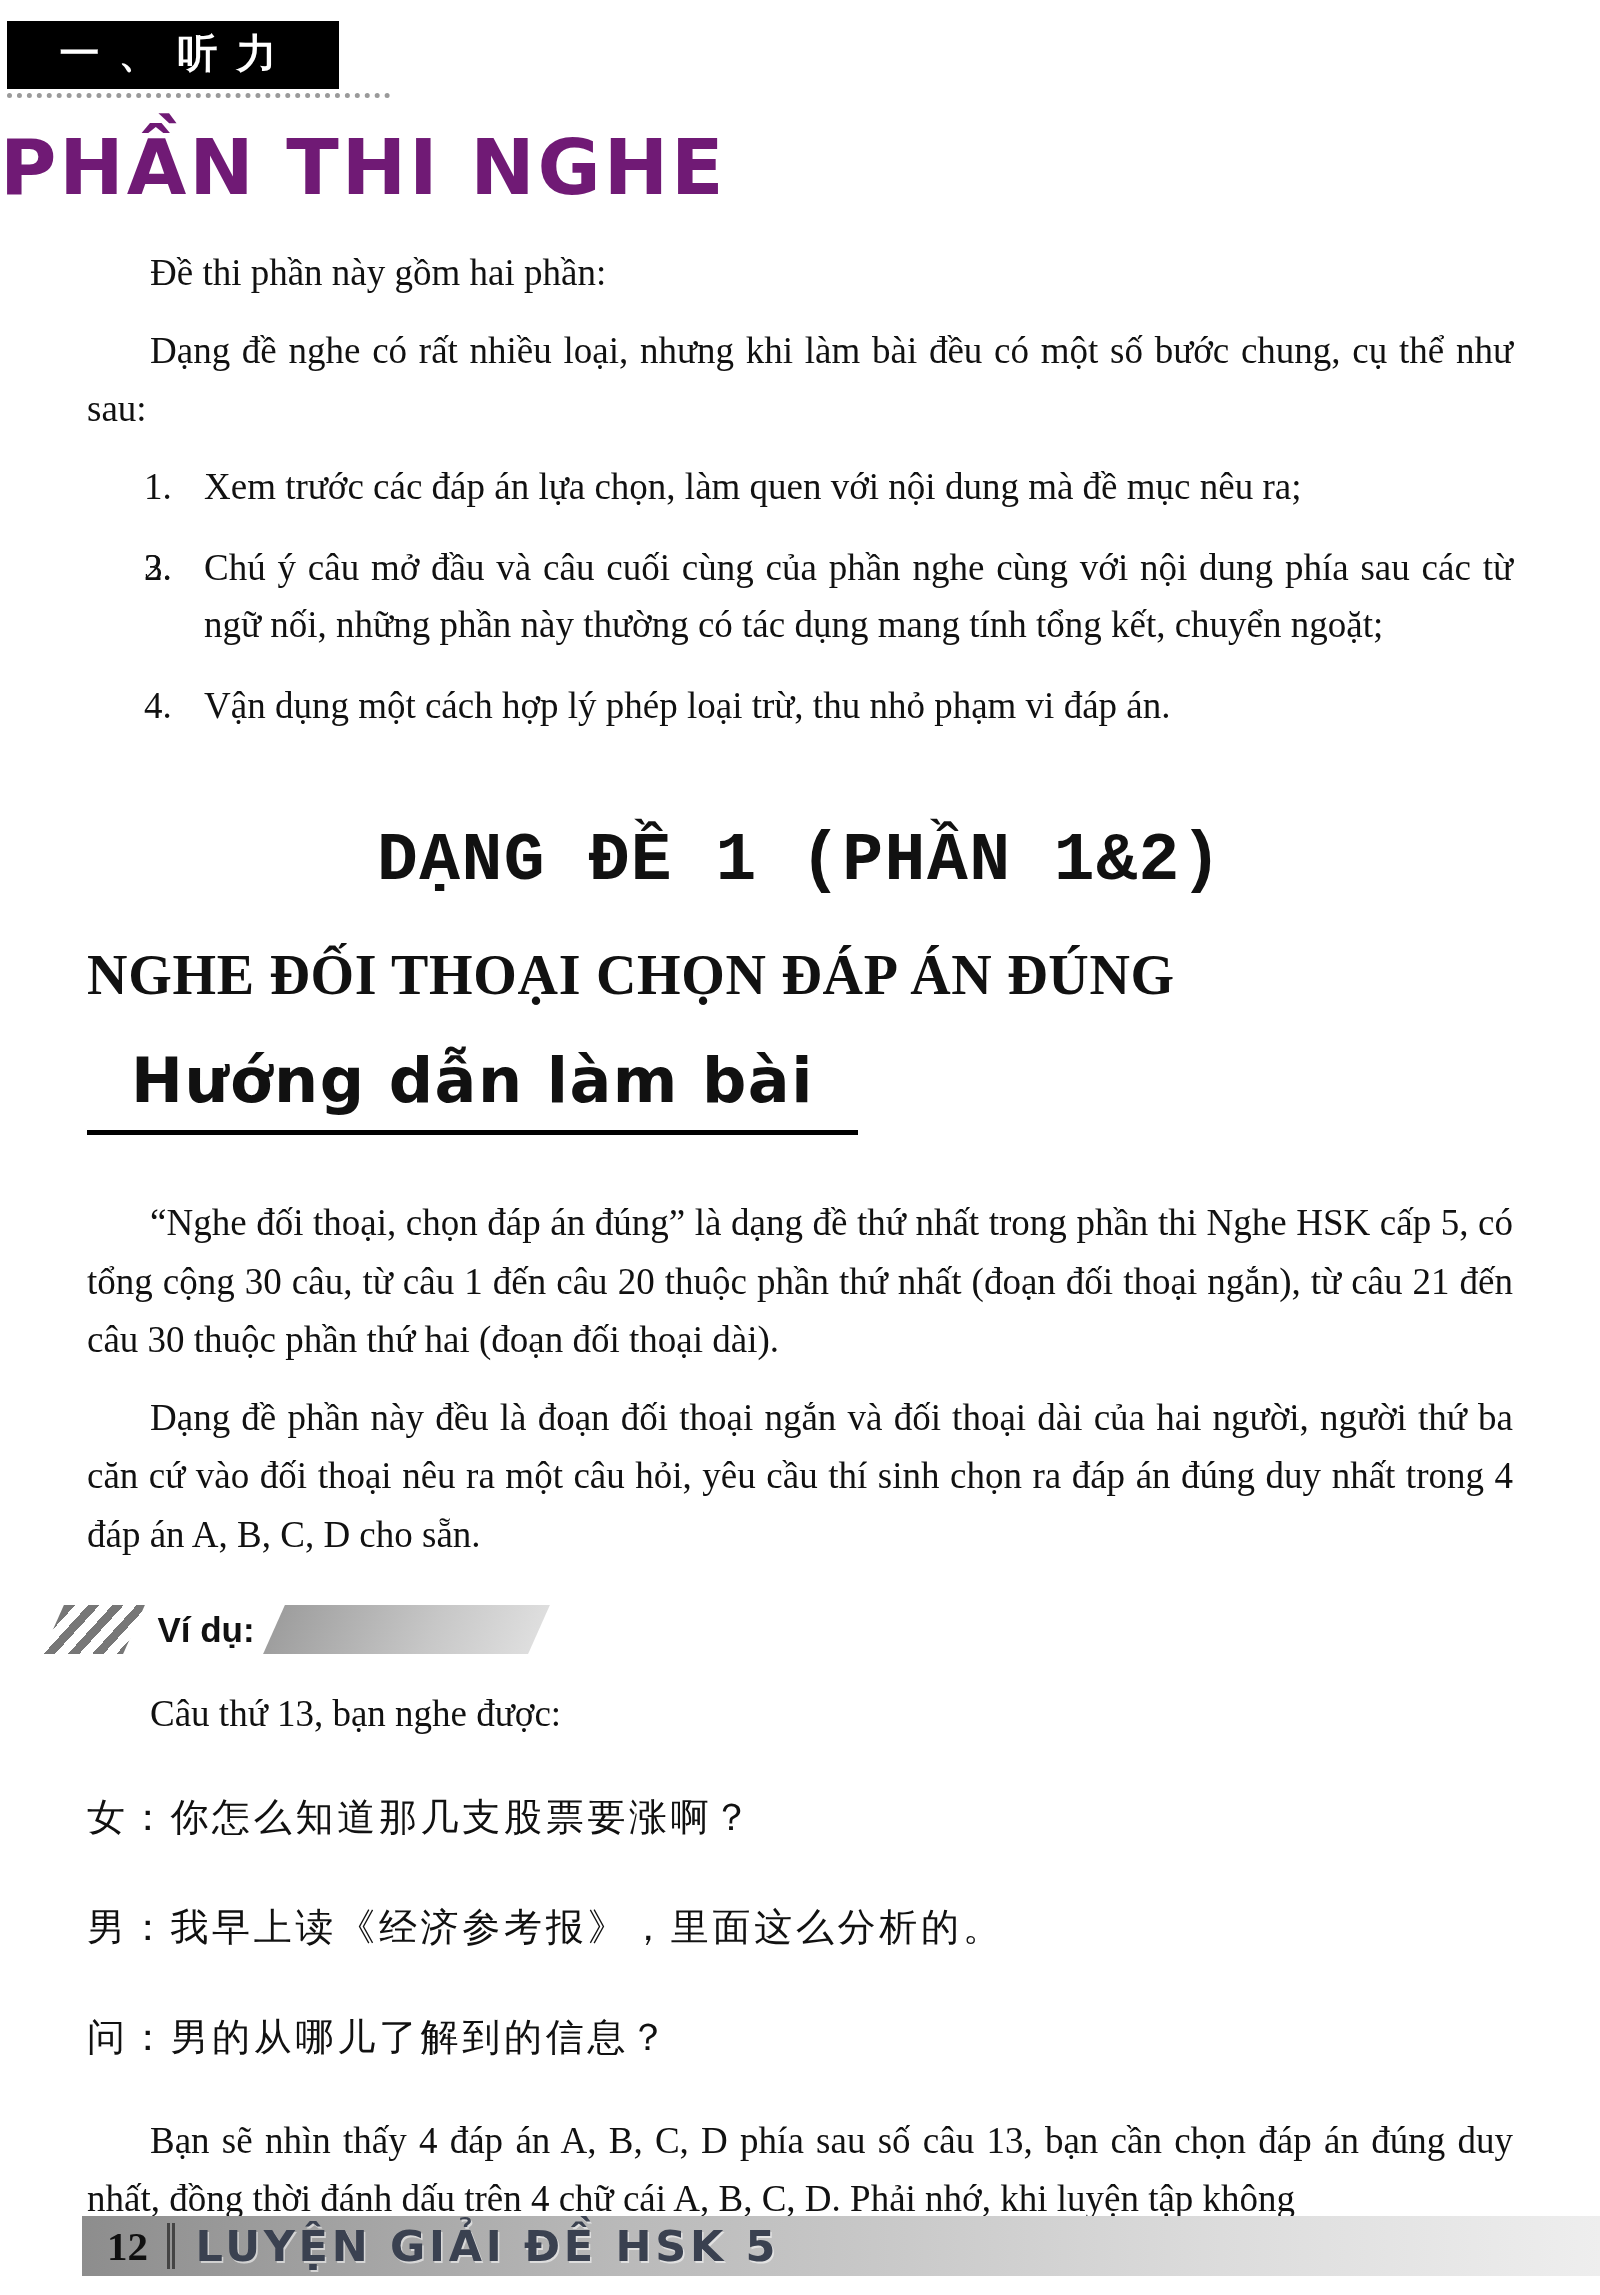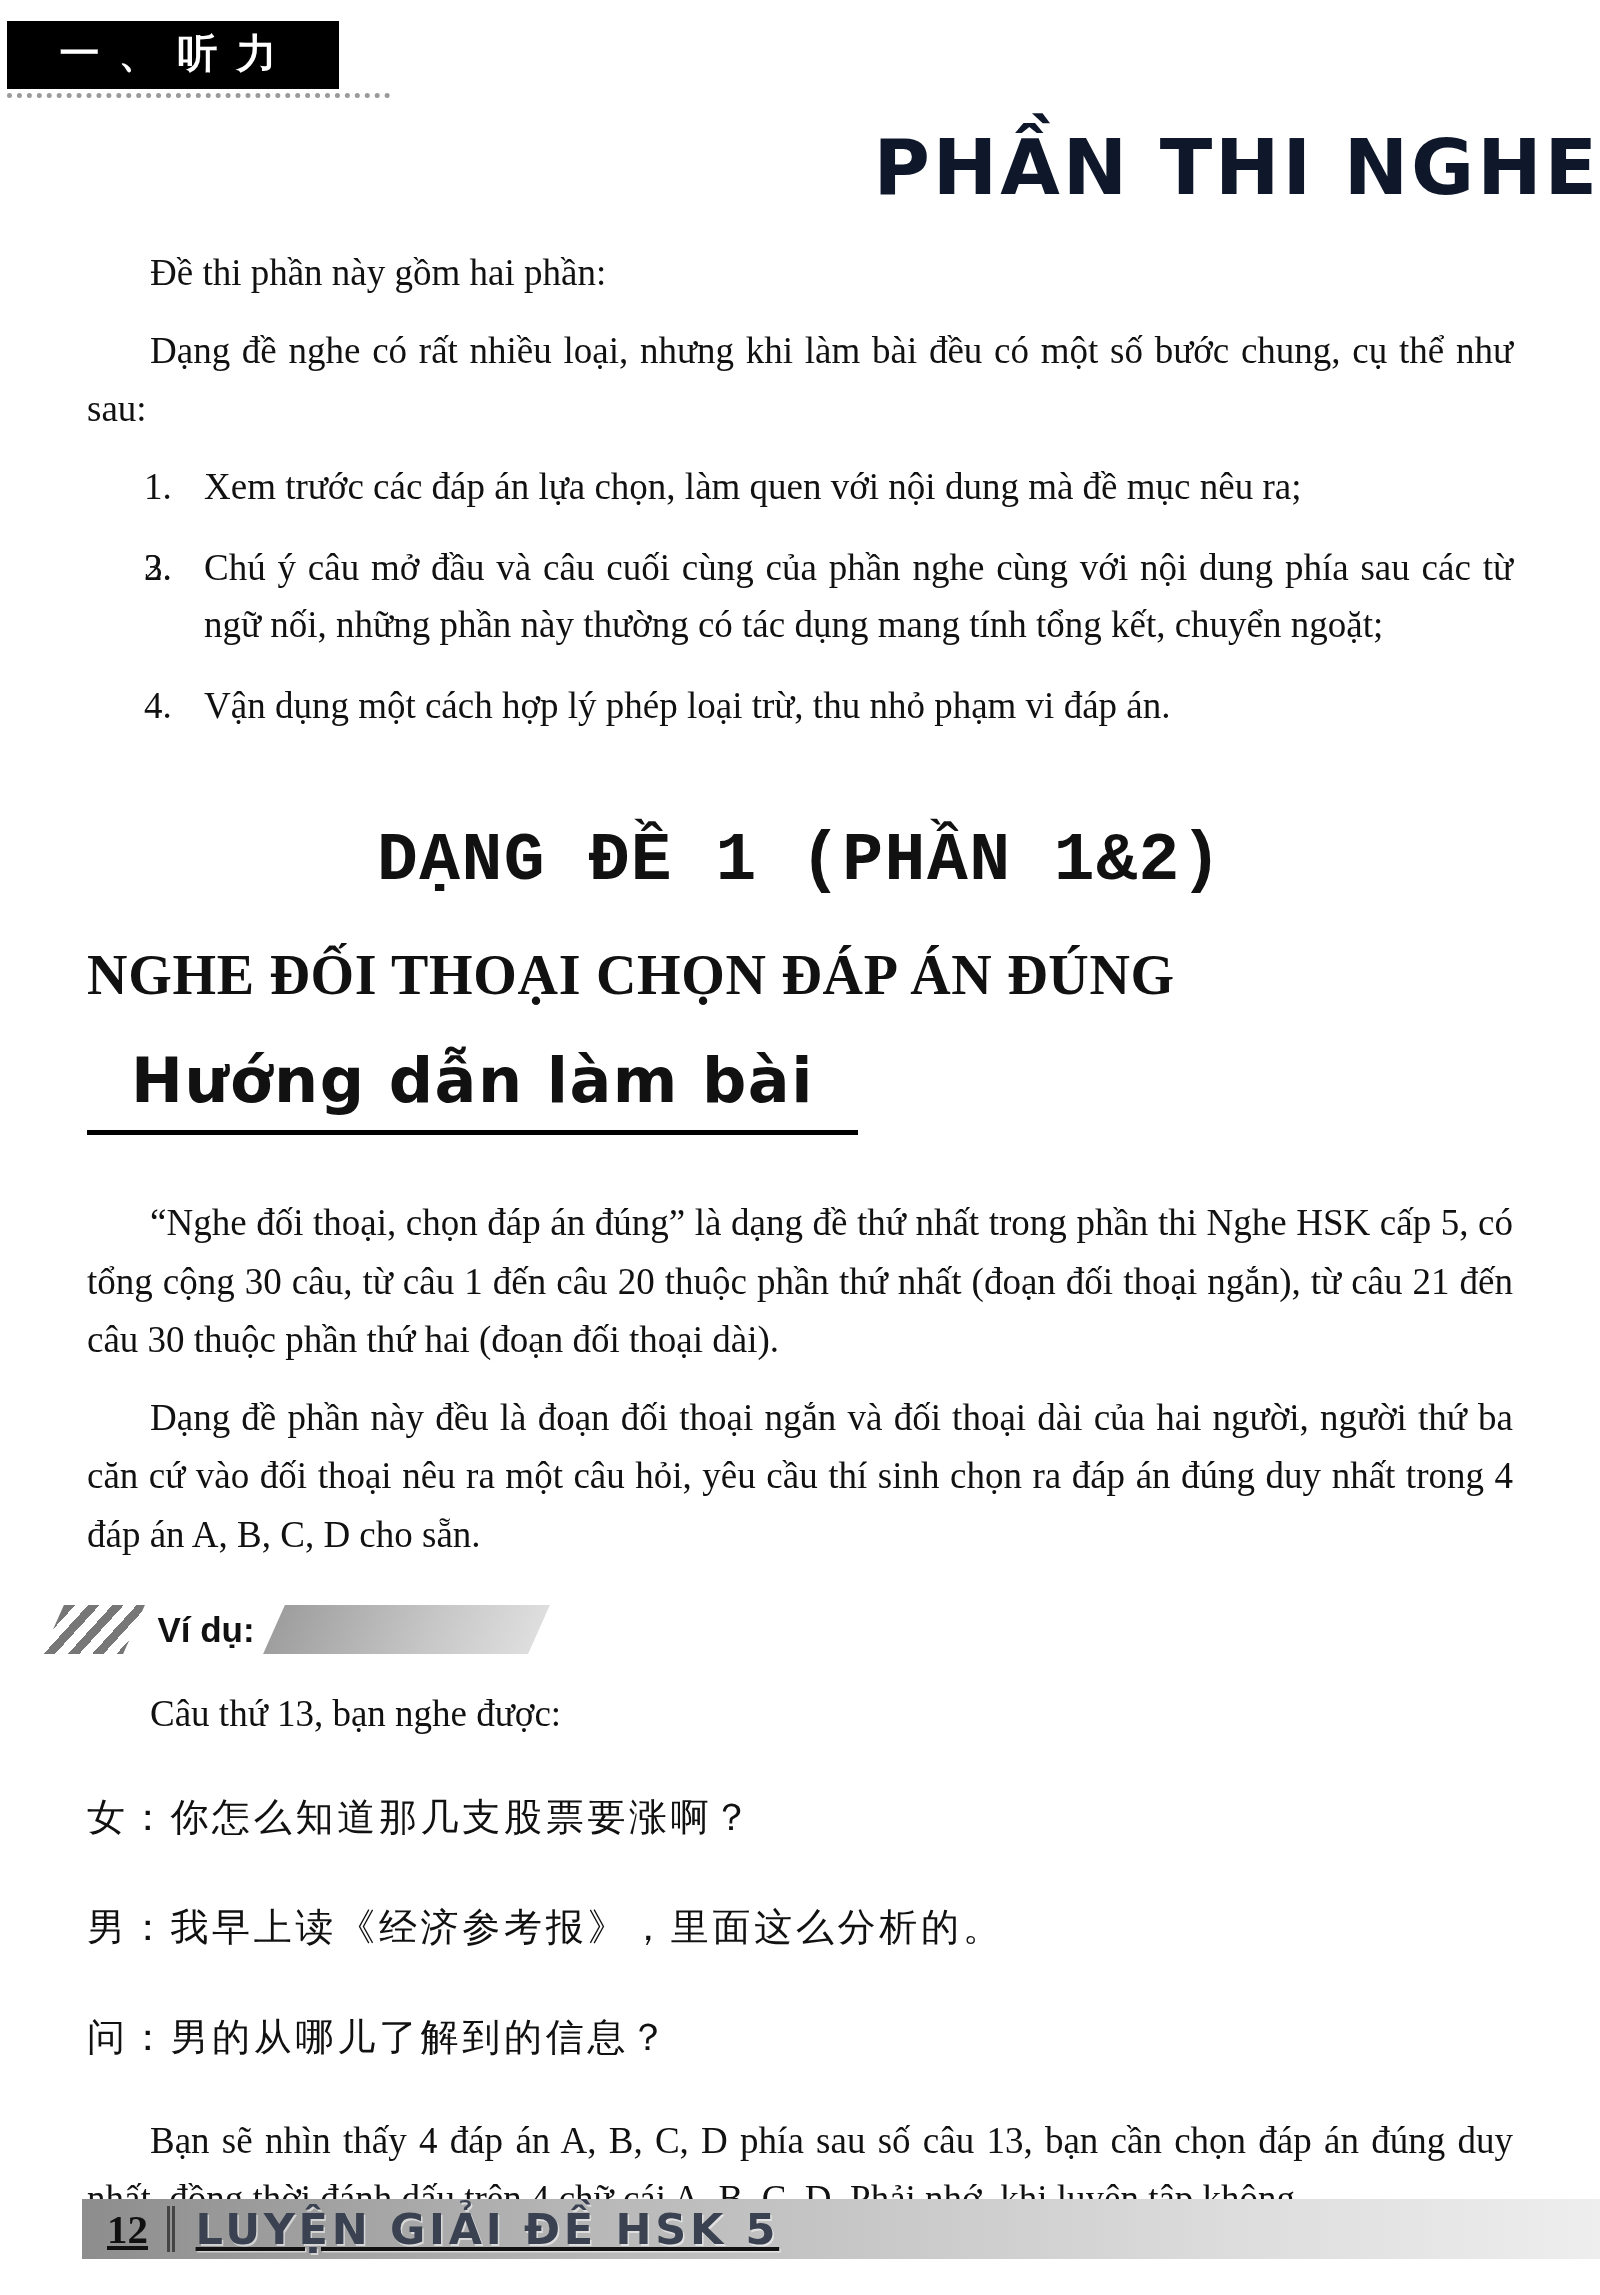--- a/index.html
+++ b/index.html
@@ -28,26 +28,26 @@
   }
   .dotted-divider {
     width: 383px;
     height: 0;
     border-bottom: 5.2px dotted #9a9a9a;
     margin-top: 4.4px;
   }
   
   .page-title {
     margin: 25px 0 32px 0;
-    text-align: right;
+    text-align: left;
     font-family: "DejaVu Sans", sans-serif;
     font-weight: 900;
     font-size: 77px;
     letter-spacing: 2.9px;
-    color: #0f172a;
+    color: #701a75;
   }
   
   .content { padding: 0 87px; }
   .para {
     font-size: 37px;
     line-height: 1.58;
     text-align: justify;
     text-indent: 63px;
     margin: 7.4px 0 19px 0;
   }
@@ -126,27 +126,26 @@
     font-size: 38px;
     line-height: 1.9;
     letter-spacing: 3.7px;
     text-indent: 0;
   }
   
   .footer-bar {
     position: absolute;
     left: 82px;
     right: 0;
-    bottom: 36px;
+    bottom: 19px;
     height: 60px;
     background: linear-gradient(90deg, #8d8d8d 0%, #b9b9b9 35%, #dcdcdc 75%, #eeeeee 100%);
     display: flex;
     align-items: center;
     padding-left: 25px;
-    text-decoration: underline;
   }
   .footer-pagenum {
     font-family: "Liberation Serif", serif;
     font-weight: bold;
     font-size: 41px;
     color: #101010;
   }
   .footer-divider {
     height: 46px;
     border-left: 8.8px double #444;

